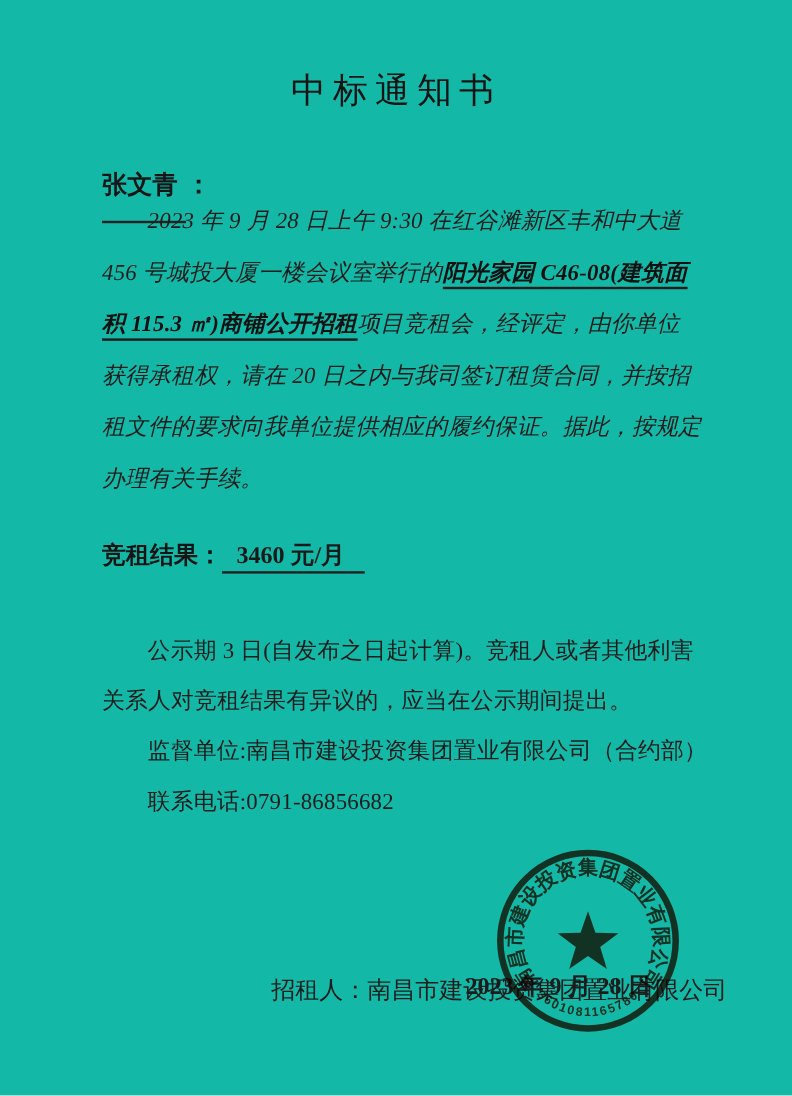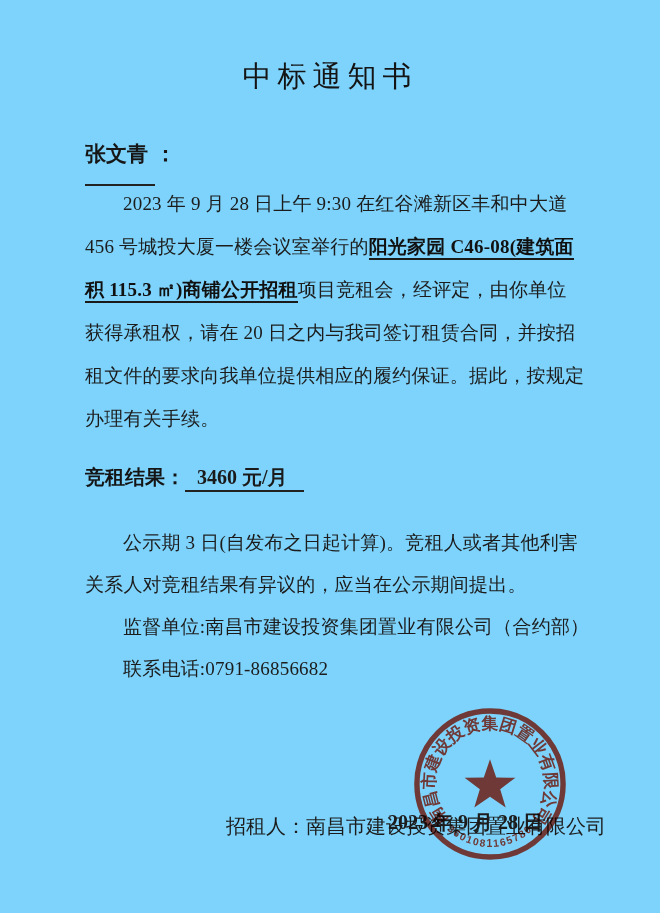--- a/index.html
+++ b/index.html
@@ -4,46 +4,46 @@
 <style>
   html,body{margin:0;padding:0;}
   body{
     width:660px;height:913px;
     background:#ffffff;
     font-family:"Liberation Serif","DejaVu Serif",serif;
     color:#1a1a1a;
     position:relative;
     overflow:hidden;
   }
-  .page{position:absolute;inset:0;background:#7dd3fc;}
+  .page{position:absolute;inset:0;background:#14b8a6;}
   .title{
     position:absolute;top:58px;left:0;width:660px;
     text-align:center;font-size:29px;line-height:36px;
     letter-spacing:6px;color:#141414;font-weight:500;
   }
   .recipient{
     position:absolute;top:141px;left:85px;
     font-size:21px;line-height:26px;font-weight:bold;color:#161616;
   }
   .recipient .name{
     border-bottom:2px solid #222;padding-right:7px;padding-bottom:18px;
   }
   .para{
     position:absolute;left:85px;width:500px;
     font-size:19px;color:#1c1c1c;letter-spacing:0.2px;
   }
-  .para1{top:182px;}
+  .para1{top:163px;font-style:italic;}
   .para1 .line{height:43px;line-height:43px;white-space:nowrap;}
   .indent{padding-left:38px;}
   .em{
     font-weight:bold;color:#111;
     border-bottom:2px solid #1a1a1a;padding-bottom:1px;
   }
   .result{
-    position:absolute;top:464px;left:85px;
+    position:absolute;top:450px;left:85px;
     font-size:20px;line-height:26px;white-space:nowrap;
   }
   .result .label{font-weight:bold;color:#141414;}
   .result .value{
     font-weight:bold;color:#1a1a1a;
     border-bottom:2px solid #222;padding:0 16px 2px 12px;
   }
   .publicity{top:522px;}
   .publicity .line{height:42px;line-height:42px;white-space:nowrap;}
   .sign-lessor{

